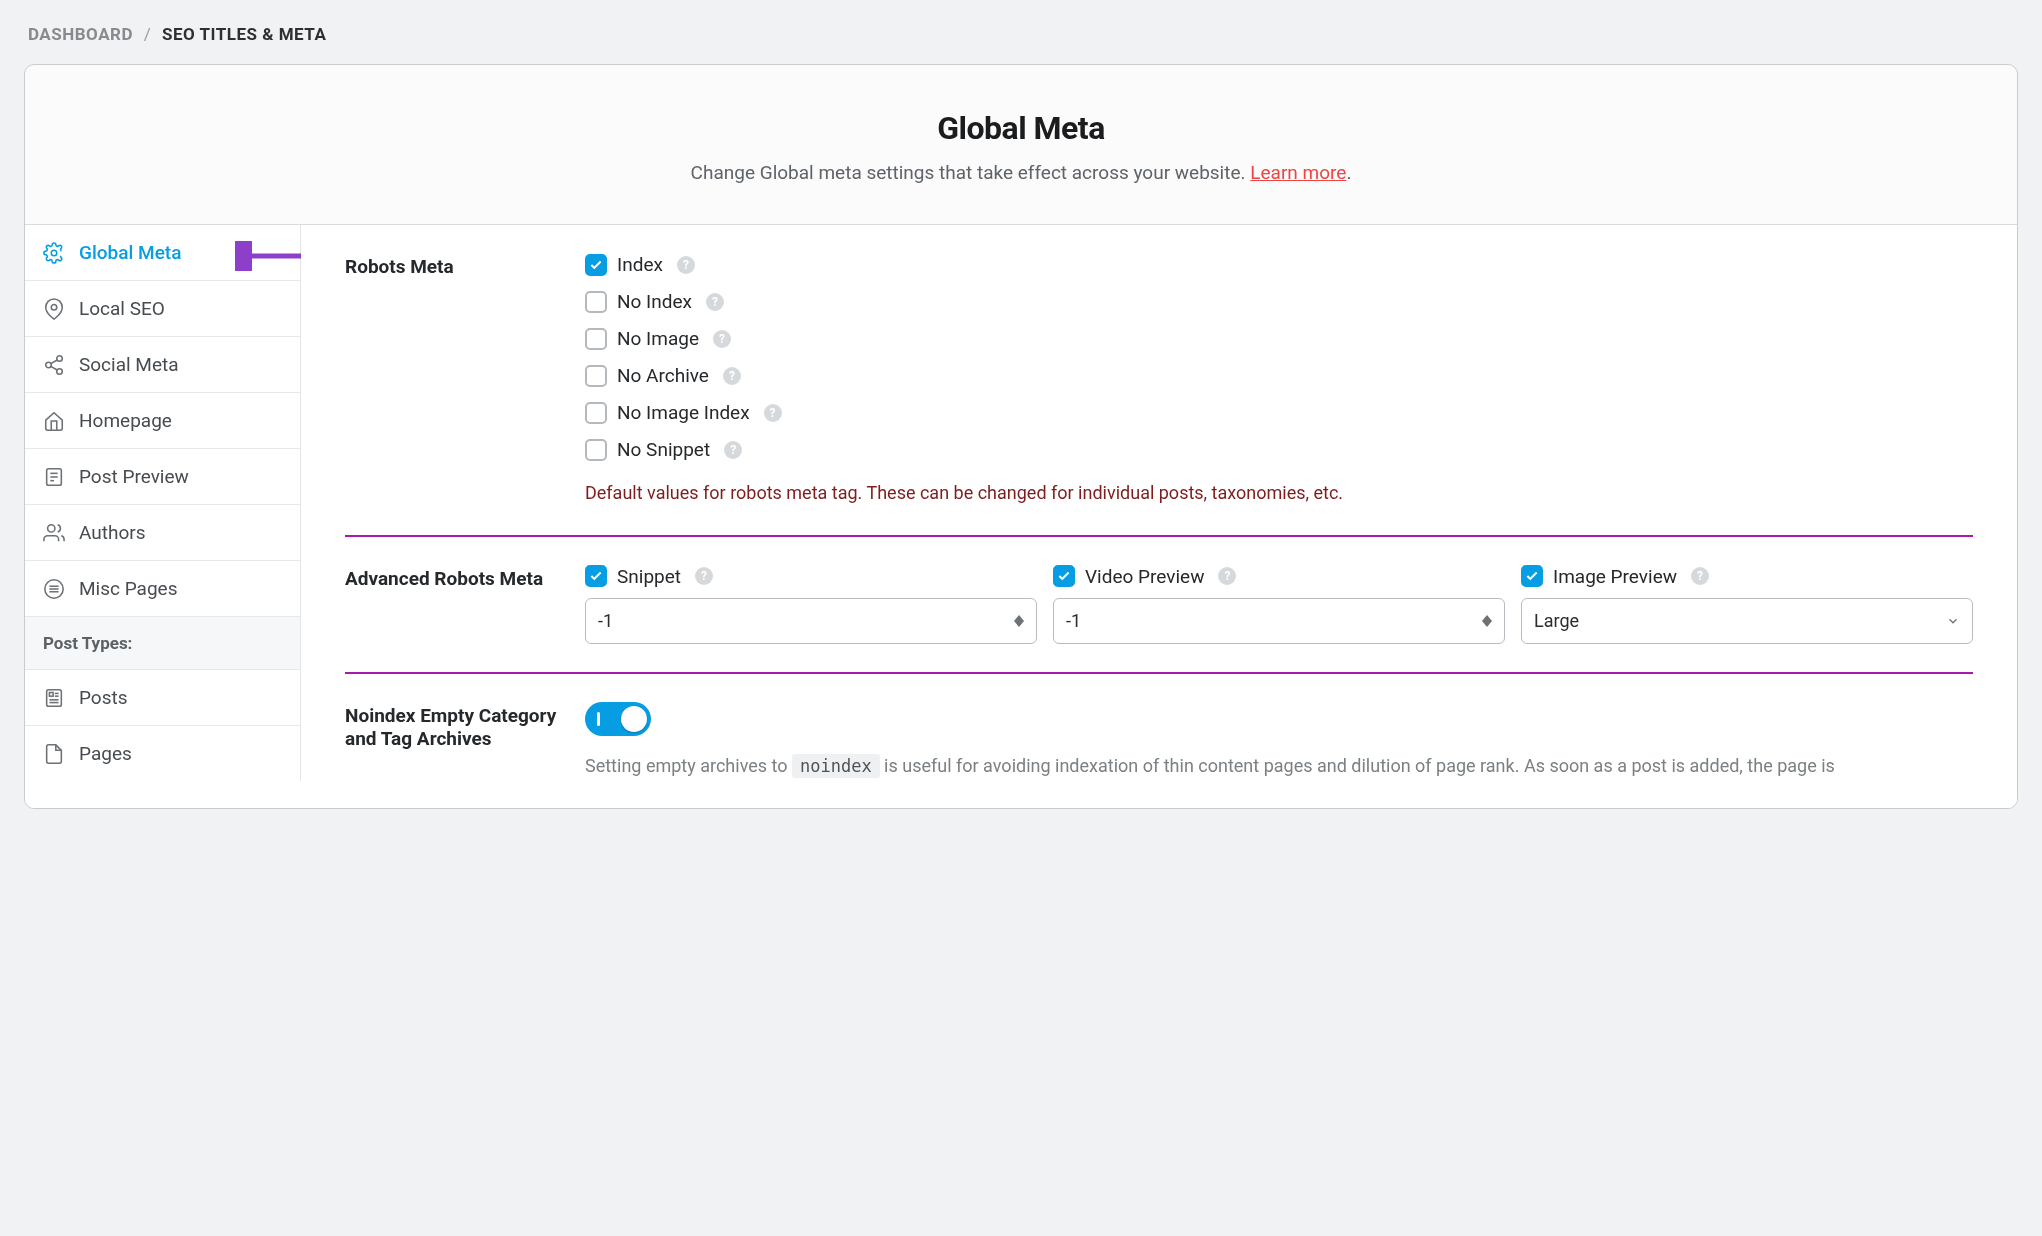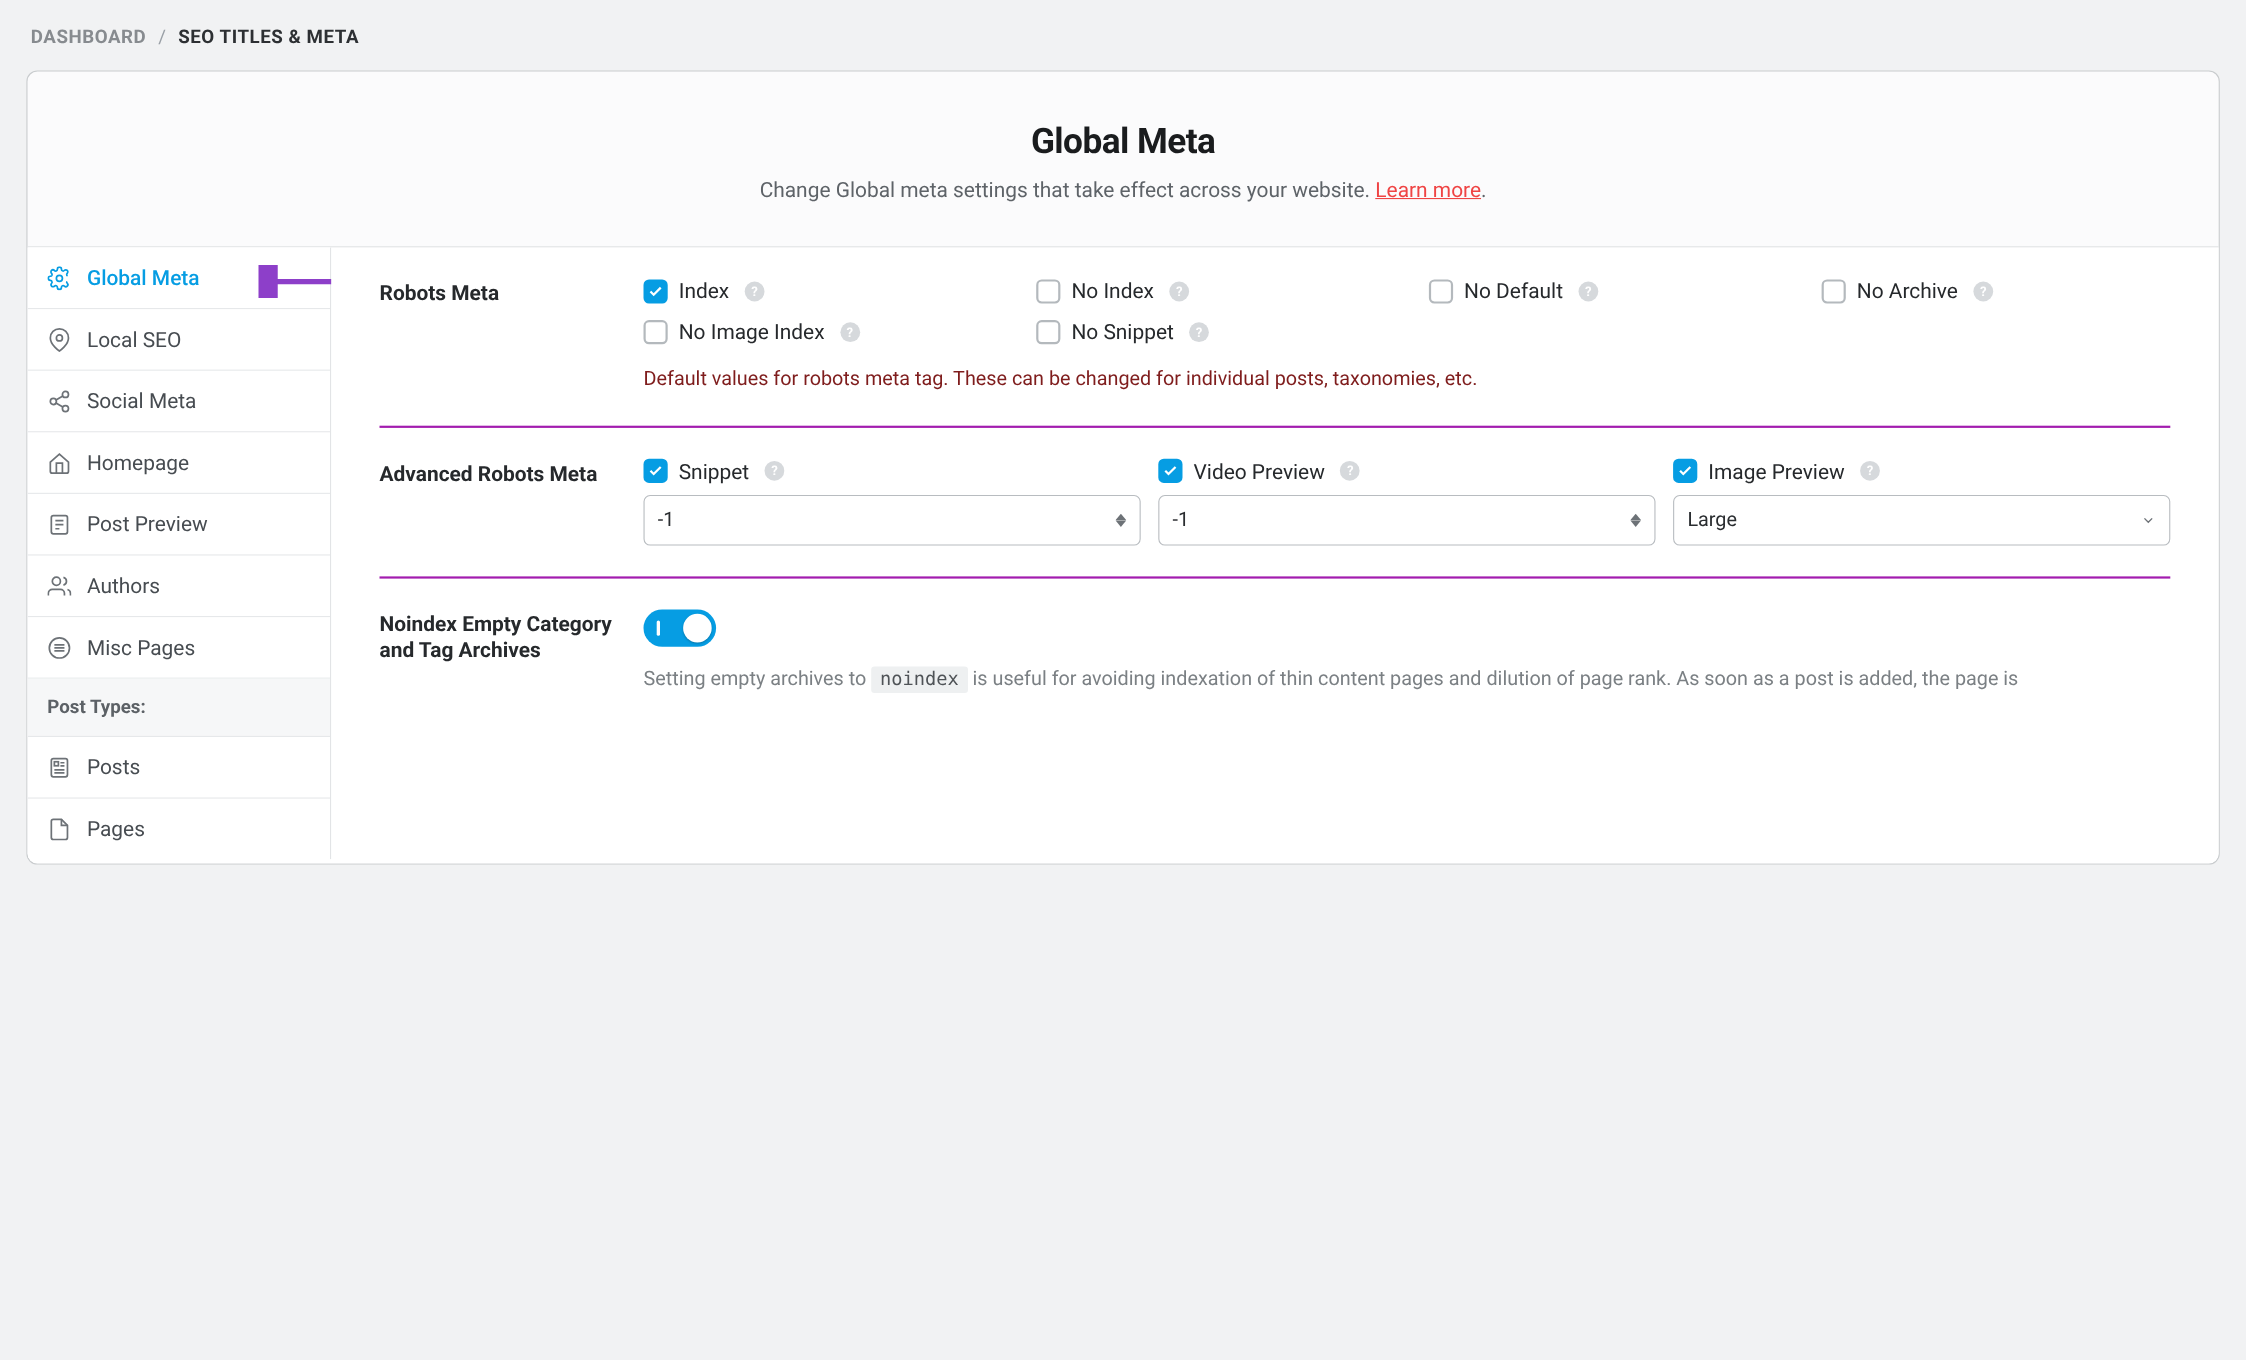--- a/index.html
+++ b/index.html
@@ -54,21 +54,21 @@
 
   .row {
     display: grid;
     grid-template-columns: 236px 1fr;
     gap: 4px;
     padding: 28px 0;
   }
   .row + .row { border-top: 2px solid #a21caf; }
   .row:first-child { padding-top: 0; }
   .row-label { font-weight: 700; font-size: 19px; color:#26292c; padding-top:2px;}
-  .checks { display: grid; grid-template-columns: 1fr 1fr 1fr 1fr; column-gap: 40px; row-gap: 14px; }
+  .checks { display: grid; grid-template-columns: 1fr; column-gap: 40px; row-gap: 14px; }
   .check { display: flex; align-items: center; gap: 10px; font-size: 19px; color:#26292c; }
   .cb {
     width: 22px; height: 22px; border: 2px solid #b4b9bd; border-radius: 5px; background:#fff;
     display:flex; align-items:center; justify-content:center; flex:none;
   }
   .cb.on { background:#069de3; border-color:#069de3; }
   .cb.on svg { stroke:#fff; }
   .helpq {
     width: 18px; height: 18px; border-radius: 50%; background:#d6d9dc;
     display:inline-flex; align-items:center; justify-content:center;
@@ -262,21 +262,21 @@
                 <span>Index</span>
                 <span class="helpq">?</span>
               </label>
               <label class="check">
                 <span class="cb"></span>
                 <span>No Index</span>
                 <span class="helpq">?</span>
               </label>
               <label class="check">
                 <span class="cb"></span>
-                <span>No Default</span>
+                <span>No Image</span>
                 <span class="helpq">?</span>
               </label>
               <label class="check">
                 <span class="cb"></span>
                 <span>No Archive</span>
                 <span class="helpq">?</span>
               </label>
               <label class="check">
                 <span class="cb"></span>
                 <span>No Image Index</span>

